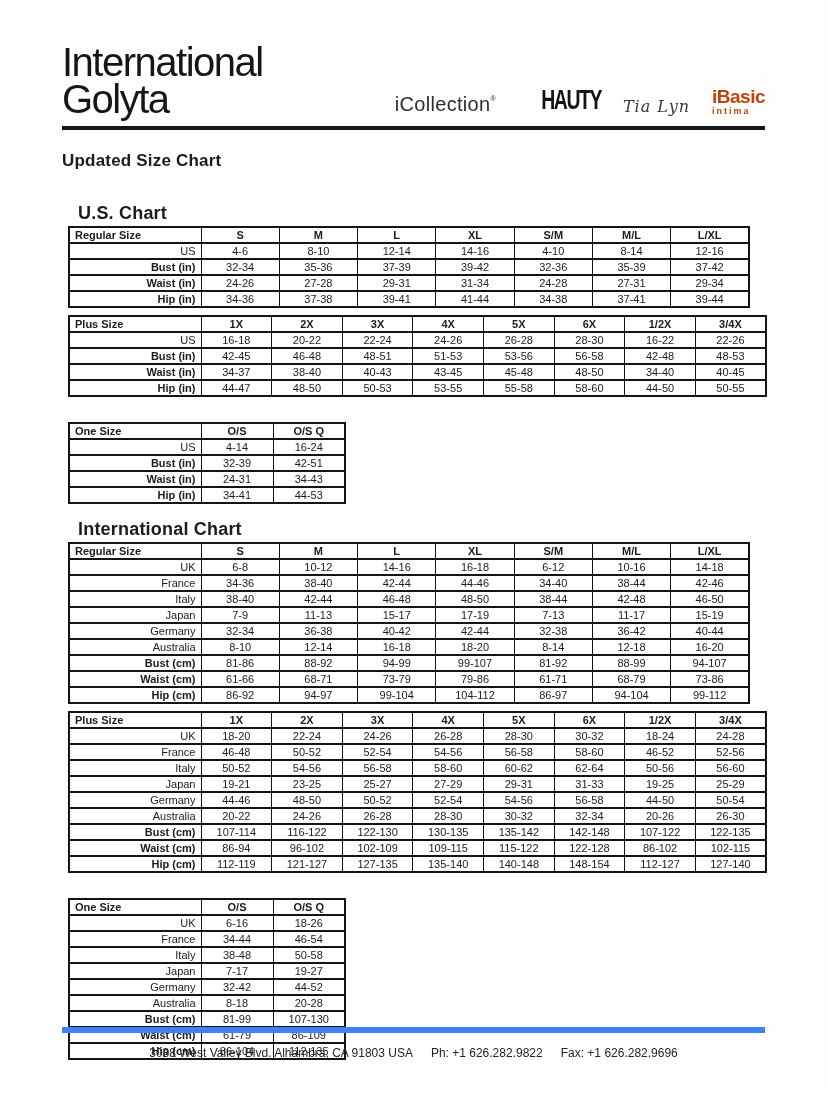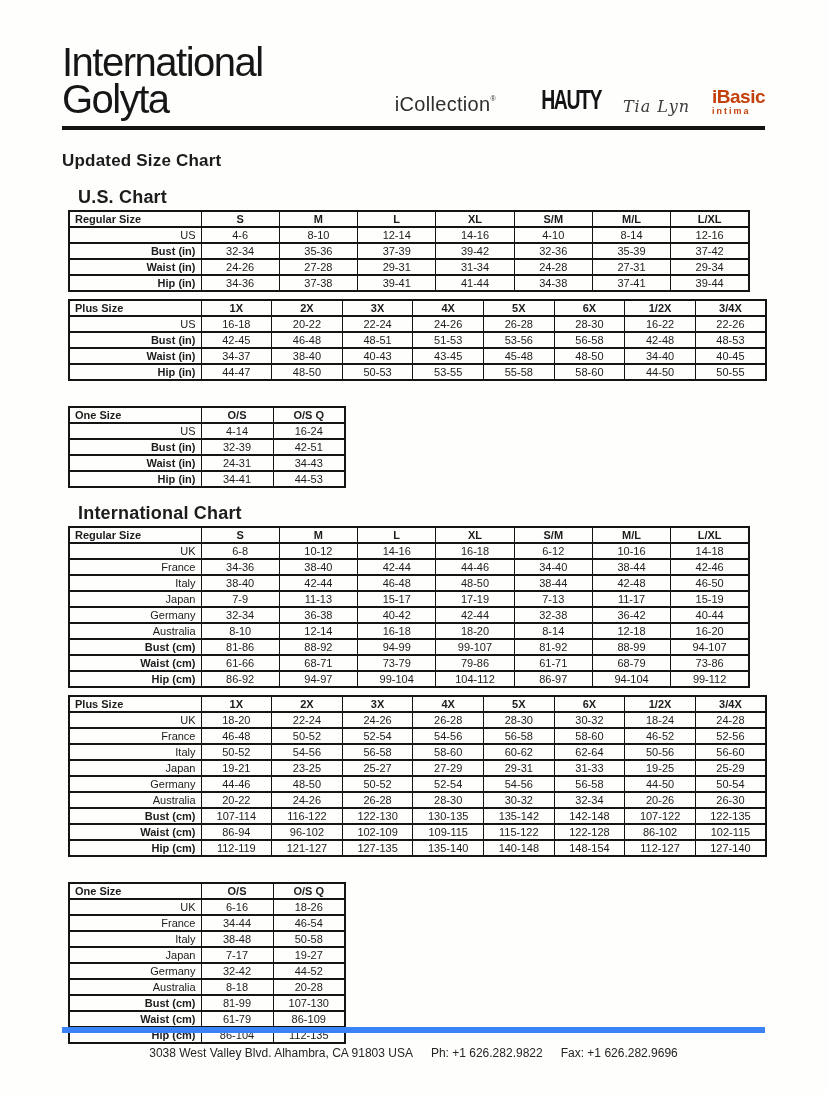--- a/index.html
+++ b/index.html
@@ -20,21 +20,21 @@
   .brand-hauty { display:inline-block; font-size:27px; font-weight:bold; letter-spacing:-2px;
     transform:scaleX(0.72); transform-origin:bottom right; color:#141414; }
   .brand-tialyn { font-family:"DejaVu Serif", serif; font-style:italic; font-size:16px; color:#3c3c3c; letter-spacing:1px; }
   .brand-ibasic { font-weight:bold; line-height:1; color:#c2410c; }
   .brand-ibasic .line1 { font-size:19px; letter-spacing:-0.5px; }
   .brand-ibasic .line2 { font-size:9px; letter-spacing:2px; margin-top:1px; }
   
   .doc-title { position:absolute; top:151px; left:62px; width:703px; text-align:left;
     font-size:17px; font-weight:bold; letter-spacing:0.2px; }
   
-  .content { position:absolute; left:68px; top:188px; }
+  .content { position:absolute; left:68px; top:204px; }
   .section-heading { font-size:18px; font-weight:bold; margin:0 0 4px 10px; letter-spacing:0.2px; line-height:18px; }
   .section-heading.intl { margin-top:16px; }
   table.sizes { border-collapse:collapse; table-layout:fixed; border:2px solid #141414;
     font-size:11px; color:#1c1c1c; margin-bottom:7px; }
   .sizes th, .sizes td {
     border:1px solid #141414; border-top:2px solid #141414; border-bottom:2px solid #141414;
     padding:1px 5px; line-height:12px; text-align:center; white-space:nowrap; overflow:hidden;
   }
   .sizes th { font-weight:bold; }
   .sizes th.label-col { text-align:left; }

